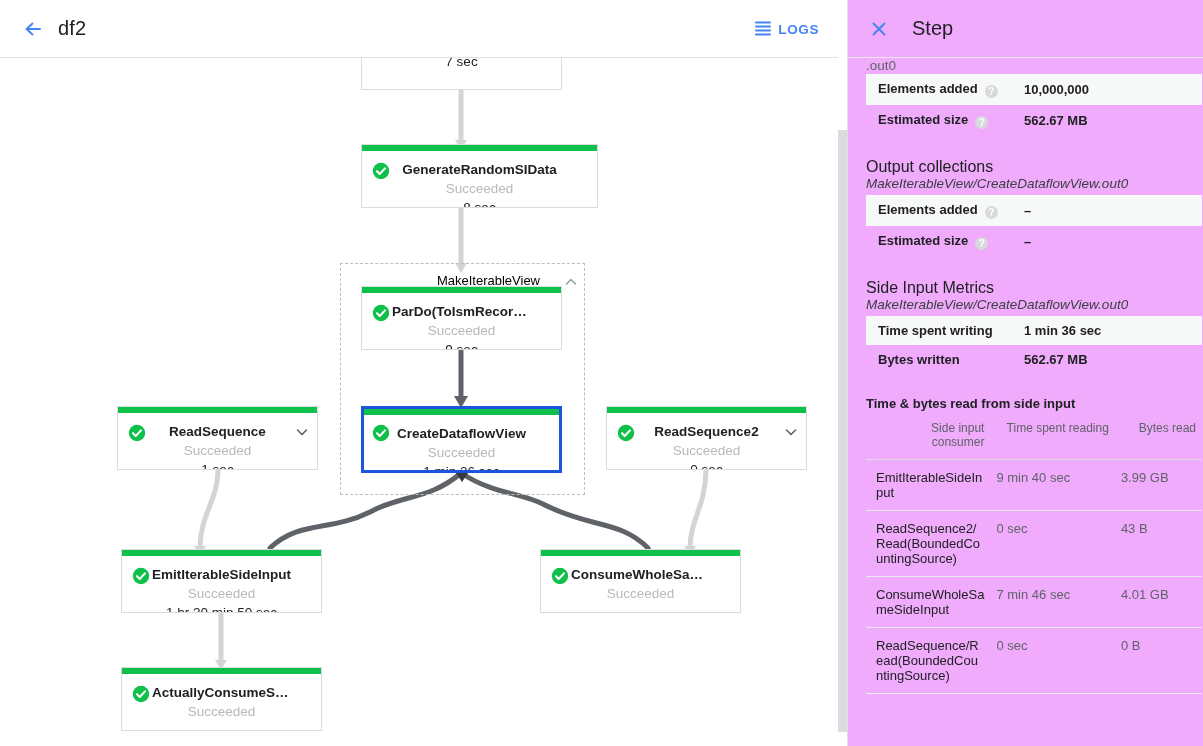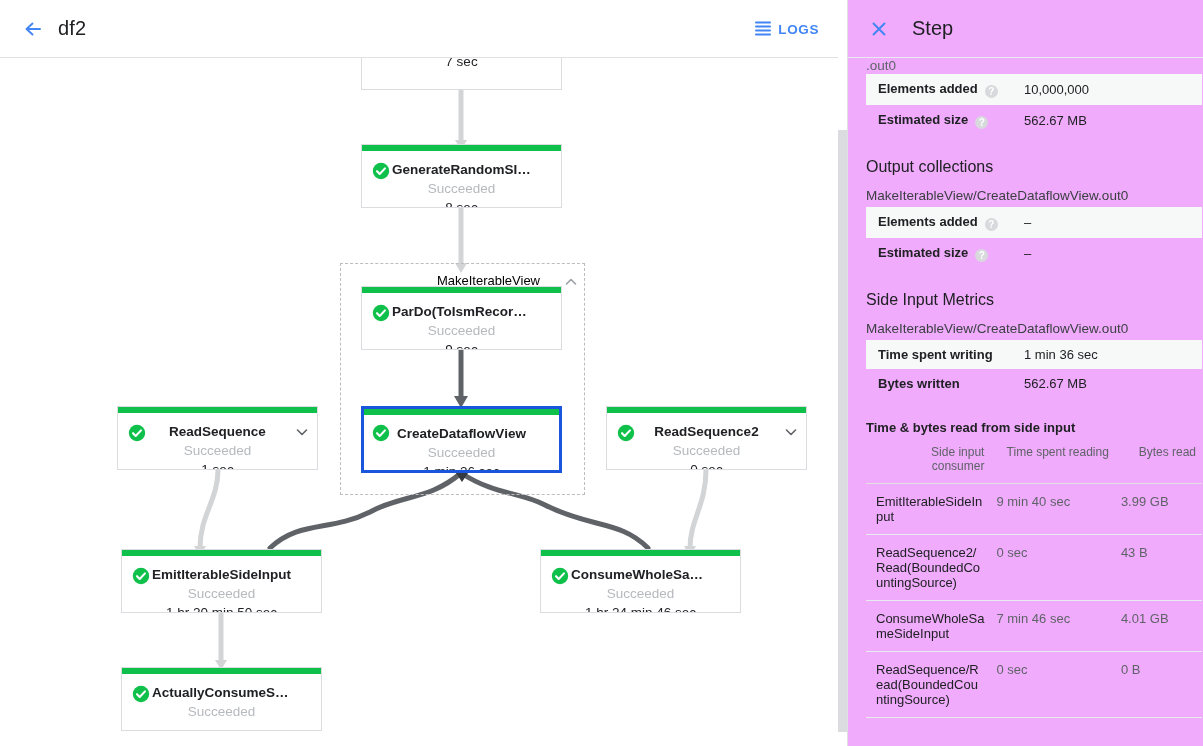--- a/index.html
+++ b/index.html
@@ -158,36 +158,36 @@
   }
 
   .kv-table { width: 100%; border-collapse: collapse; margin-top: 4px; }
   .kv-table tr.alt { background: #f7f8f8; }
   .kv-table td {
     padding: 7px 0 7px 12px;
     font-size: 13px; color: #202124;
     vertical-align: middle;
   }
   .kv-table td.kv-key { font-weight: 700; white-space: nowrap; width: 150px; }
-  .kv-table td.kv-val { font-weight: 400; padding-left: 8px; margin-top: 37px; }
+  .kv-table td.kv-val { font-weight: 700; padding-left: 8px; margin-top: 37px; }
   .help-icon {
     display: inline-block; vertical-align: -2px;
     margin-left: 7px; width: 13px; height: 13px;
     border-radius: 50%; background: #d7d9dc;
     color: #fff; font-size: 10px; line-height: 13px;
     text-align: center; font-weight: 700; cursor: pointer;
   }
 
   .section-title {
     font-size: 16px; color: #202124; font-weight: 400;
     margin-top: 22px;
   }
   .section-sub {
     font-size: 13.5px; color: #3c4043; font-weight: 400;
-    margin-top: 12px; word-break: break-all;
+    margin-top: 0; word-break: break-all; font-style: italic;
   }
   .subsection-title {
     font-size: 13px; color: #202124; font-weight: 700;
     margin-top: 22px;
   }
 
   .si-table { width: 100%; border-collapse: collapse; margin-top: 6px; }
   .si-table th {
     font-size: 12px; color: #5f6368; font-weight: 400;
     text-align: right; padding: 4px 6px 10px 6px;
@@ -253,21 +253,21 @@
       </span>
     </div>
 
     <div class="node" style="left:361px; top:16px; width:201px; height:74px;">
       <div class="topbar"></div>
       <div class="node-title"></div>
       <div class="node-status">Succeeded</div>
       <div class="node-duration">7 sec</div>
     </div>
 
-    <div class="node" style="left:361px; top:144px; width:201px; height:64px;">
+    <div class="node" style="left:361px; top:144px; width:237px; height:64px;">
       <div class="topbar"></div>
       <span class="status-icon">
         <svg width="18" height="18" viewBox="0 0 18 18">
           <circle cx="9" cy="9" r="8.2" fill="#0fc04a"></circle>
           <path d="M5 9.2 L7.7 12 L13 6.4" stroke="#fff" stroke-width="2.1" fill="none" stroke-linecap="round" stroke-linejoin="round"></path>
         </svg>
       </span>
       <div class="node-title">GenerateRandomSIData</div>
       <div class="node-status">Succeeded</div>
       <div class="node-duration">8 sec</div>
@@ -351,21 +351,20 @@
     <div class="node" style="left:540px; top:549px; width:201px; height:64px;">
       <div class="topbar"></div>
       <span class="status-icon">
         <svg width="18" height="18" viewBox="0 0 18 18">
           <circle cx="9" cy="9" r="8.2" fill="#0fc04a"></circle>
           <path d="M5 9.2 L7.7 12 L13 6.4" stroke="#fff" stroke-width="2.1" fill="none" stroke-linecap="round" stroke-linejoin="round"></path>
         </svg>
       </span>
       <div class="node-title">ConsumeWholeSameSi…</div>
       <div class="node-status">Succeeded</div>
-      <div class="node-duration">1 hr 24 min 46 sec</div>
     </div>
 
     <div class="node" style="left:121px; top:667px; width:201px; height:64px;">
       <div class="topbar"></div>
       <span class="status-icon">
         <svg width="18" height="18" viewBox="0 0 18 18">
           <circle cx="9" cy="9" r="8.2" fill="#0fc04a"></circle>
           <path d="M5 9.2 L7.7 12 L13 6.4" stroke="#fff" stroke-width="2.1" fill="none" stroke-linecap="round" stroke-linejoin="round"></path>
         </svg>
       </span>

